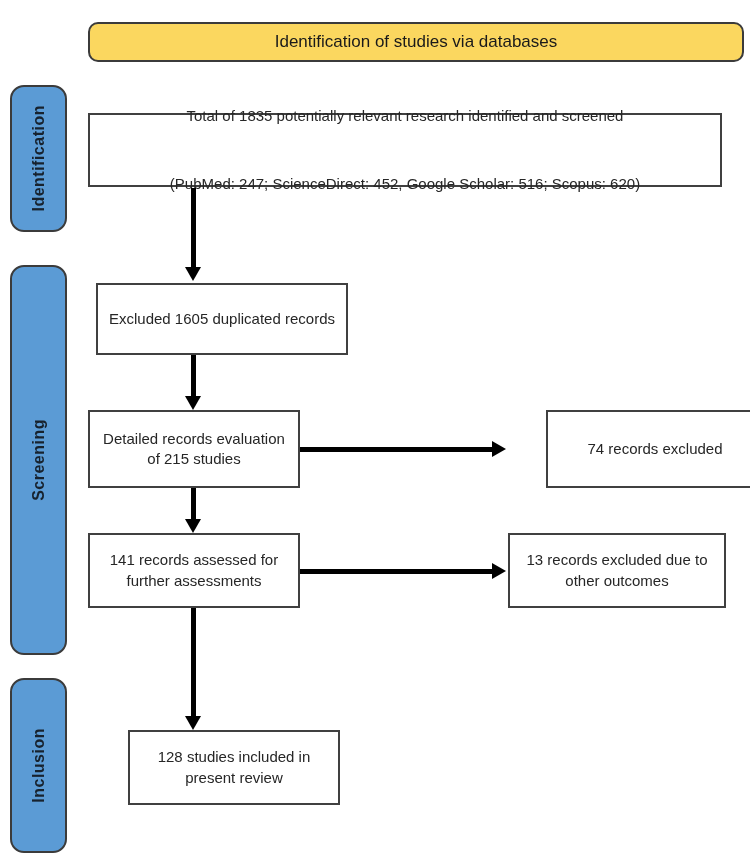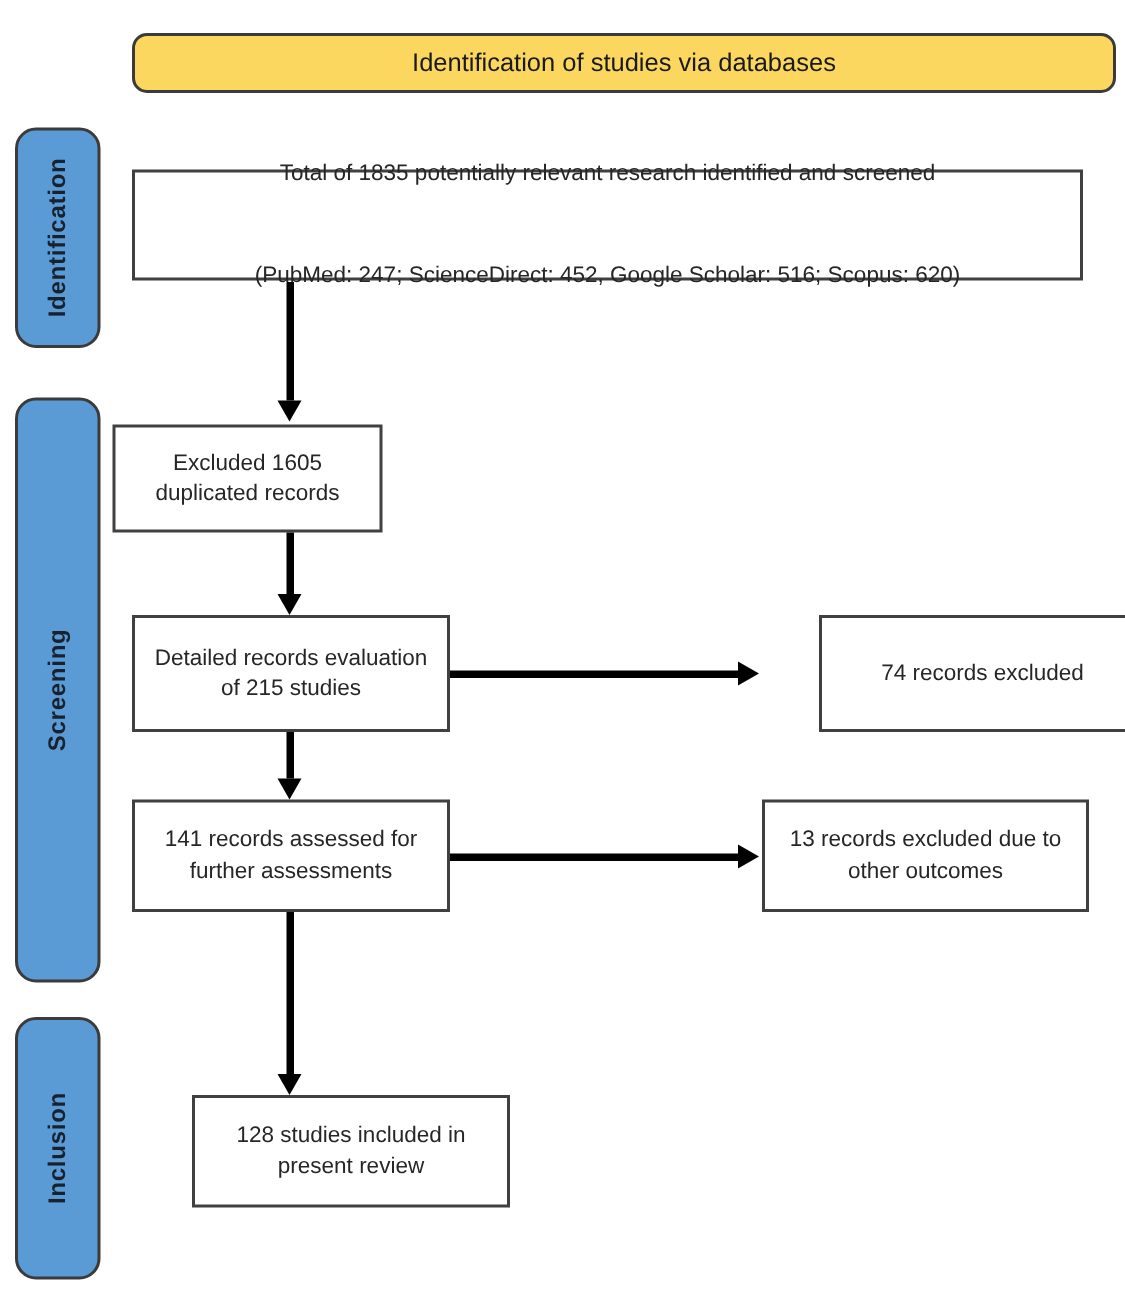--- a/index.html
+++ b/index.html
@@ -60,21 +60,21 @@
     box-sizing: border-box;
     display: flex; flex-direction: column;
     align-items: center; justify-content: center;
     text-align: center;
     font-size: 15px;
     line-height: 1.35;
     padding: 16px 10px;
     gap: 47px;
   }
   #box-identified   { left: 88px;  top: 113px; width: 634px; height: 74px; }
-  #box-duplicates   { left: 75px;  top: 283px; width: 180px; height: 72px; }
+  #box-duplicates   { left: 96px;  top: 283px; width: 252px; height: 72px; }
   #box-evaluation   { left: 88px;  top: 410px; width: 212px; height: 78px; }
   #box-excluded74   { left: 527px; top: 410px; width: 218px; height: 78px; margin-left: 19px; }
   #box-assessed     { left: 88px;  top: 533px; width: 212px; height: 75px; }
   #box-excluded13   { left: 508px; top: 533px; width: 218px; height: 75px; }
   #box-included     { left: 88px;  top: 730px; width: 212px; height: 75px; margin-left: 40px; }
 
   
   .varrow {
     position: absolute;
     width: 16px;

